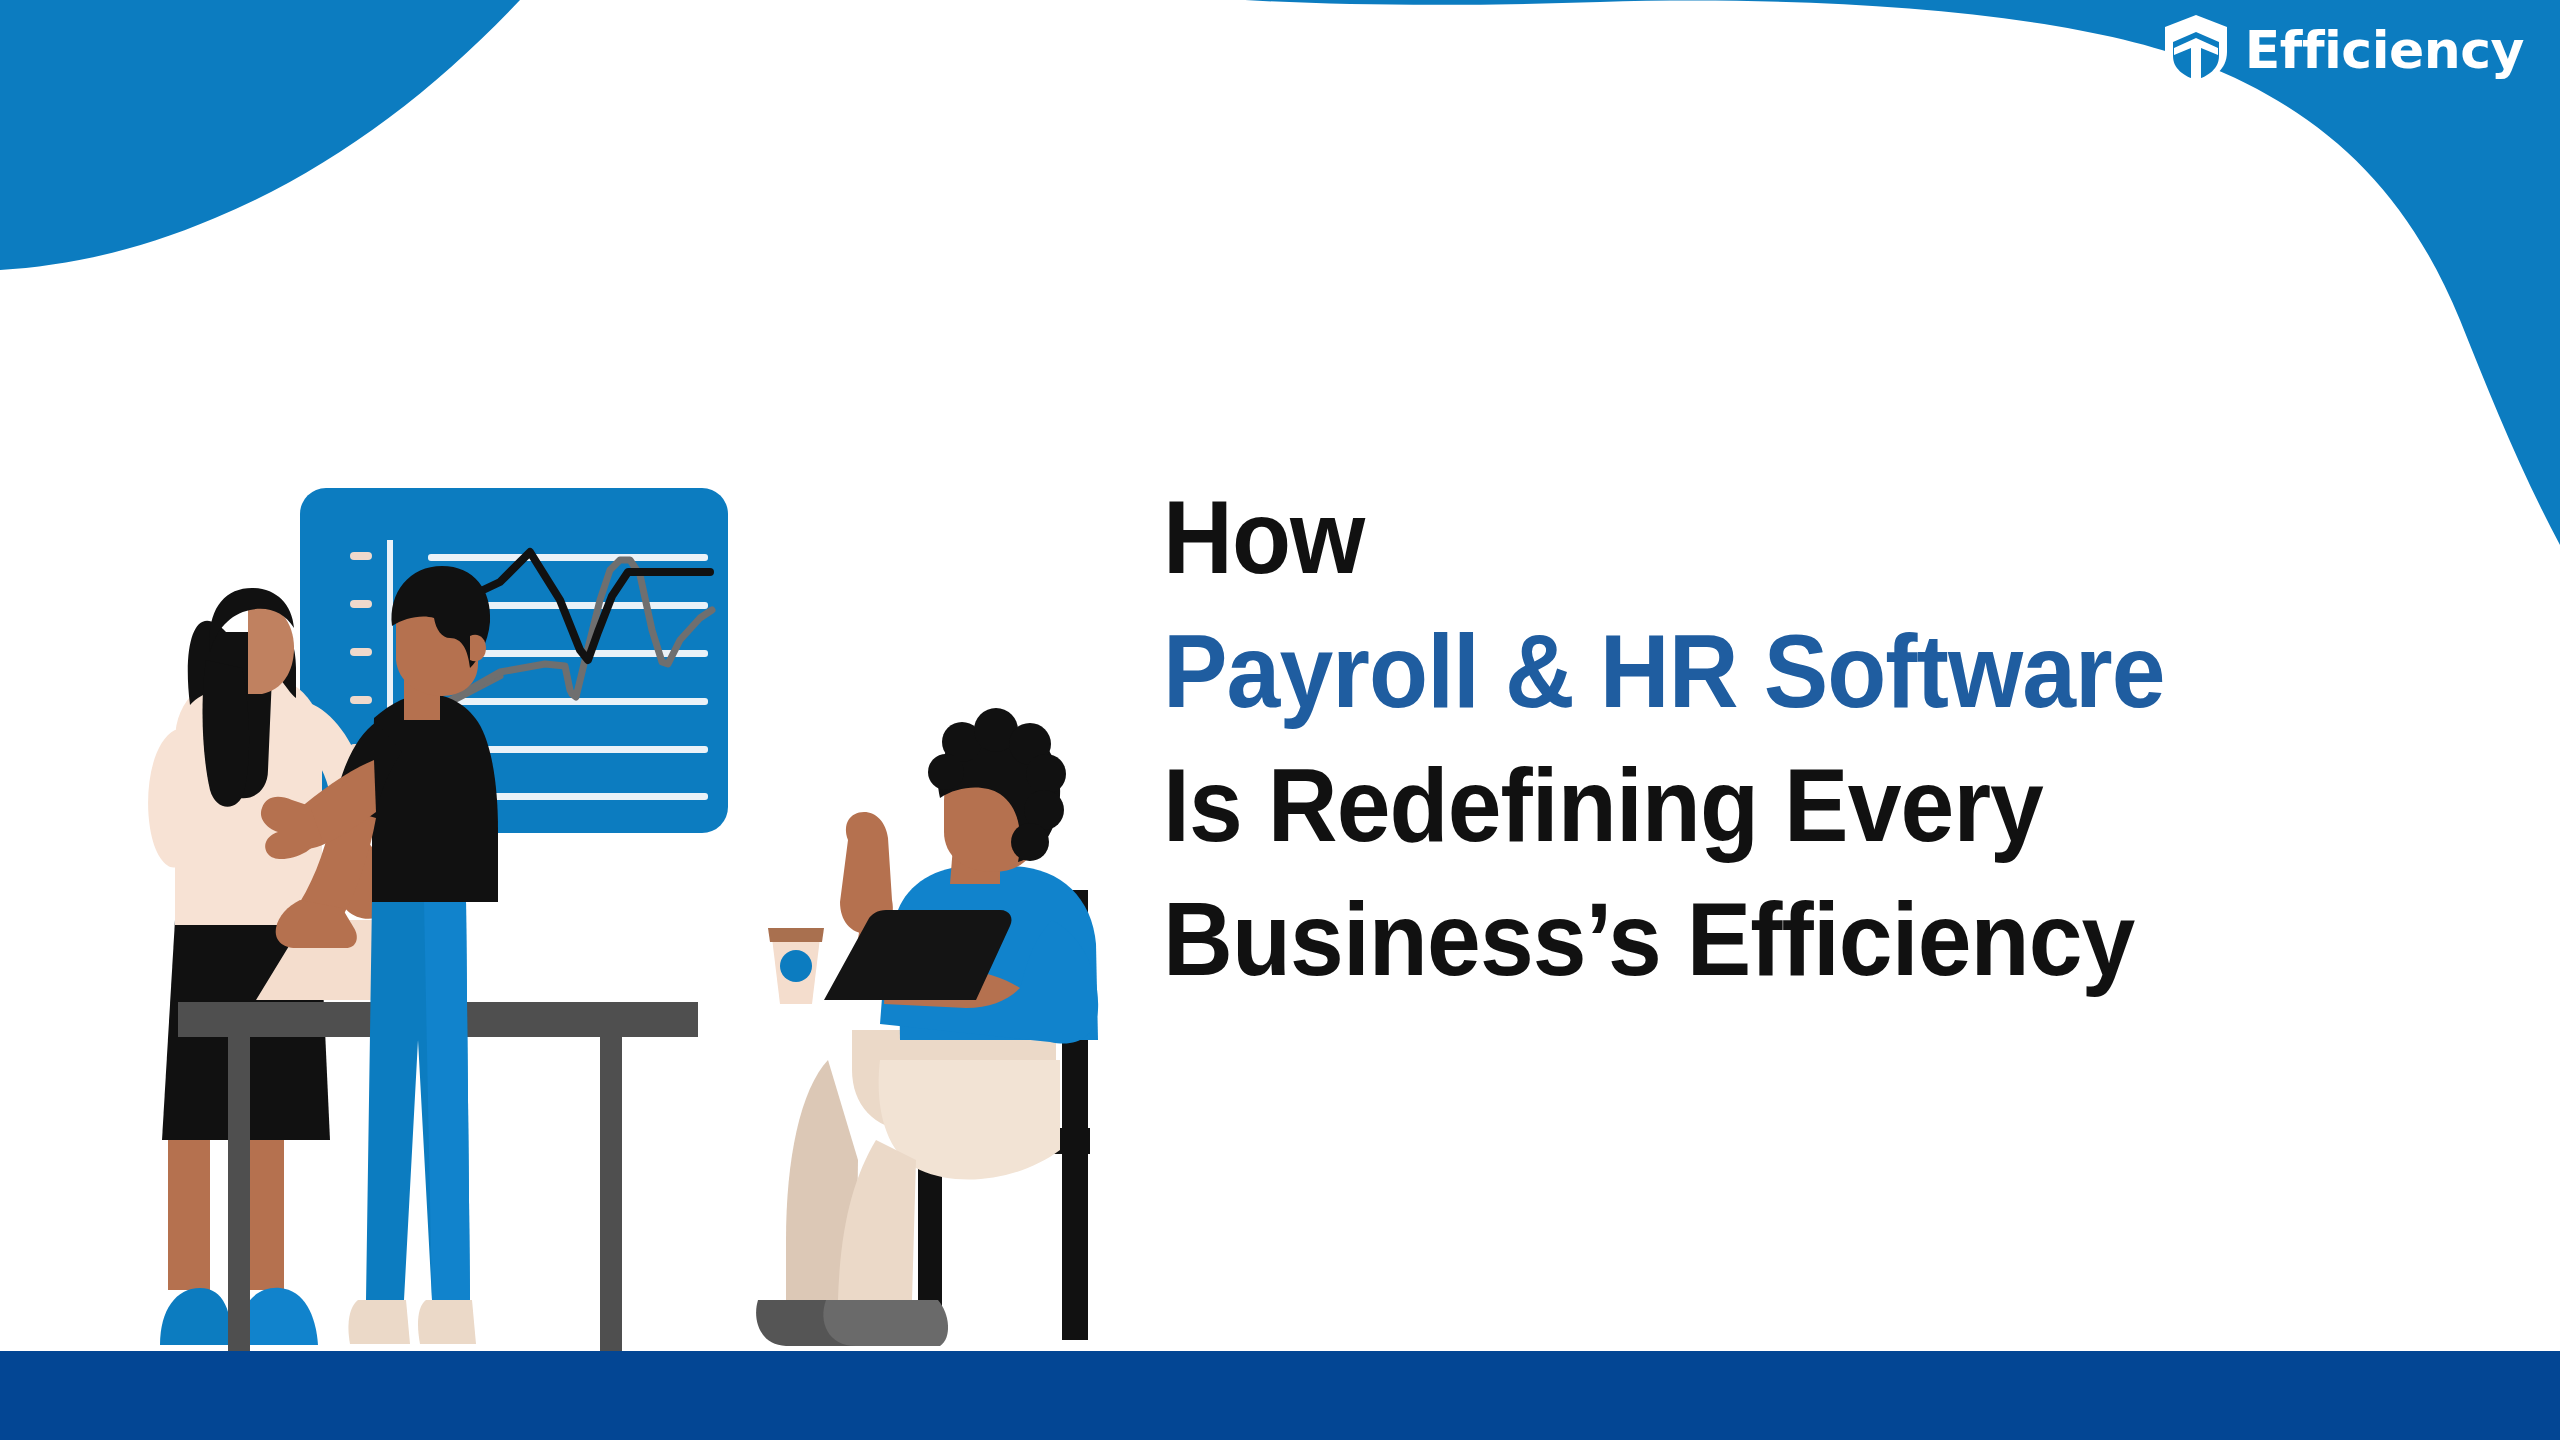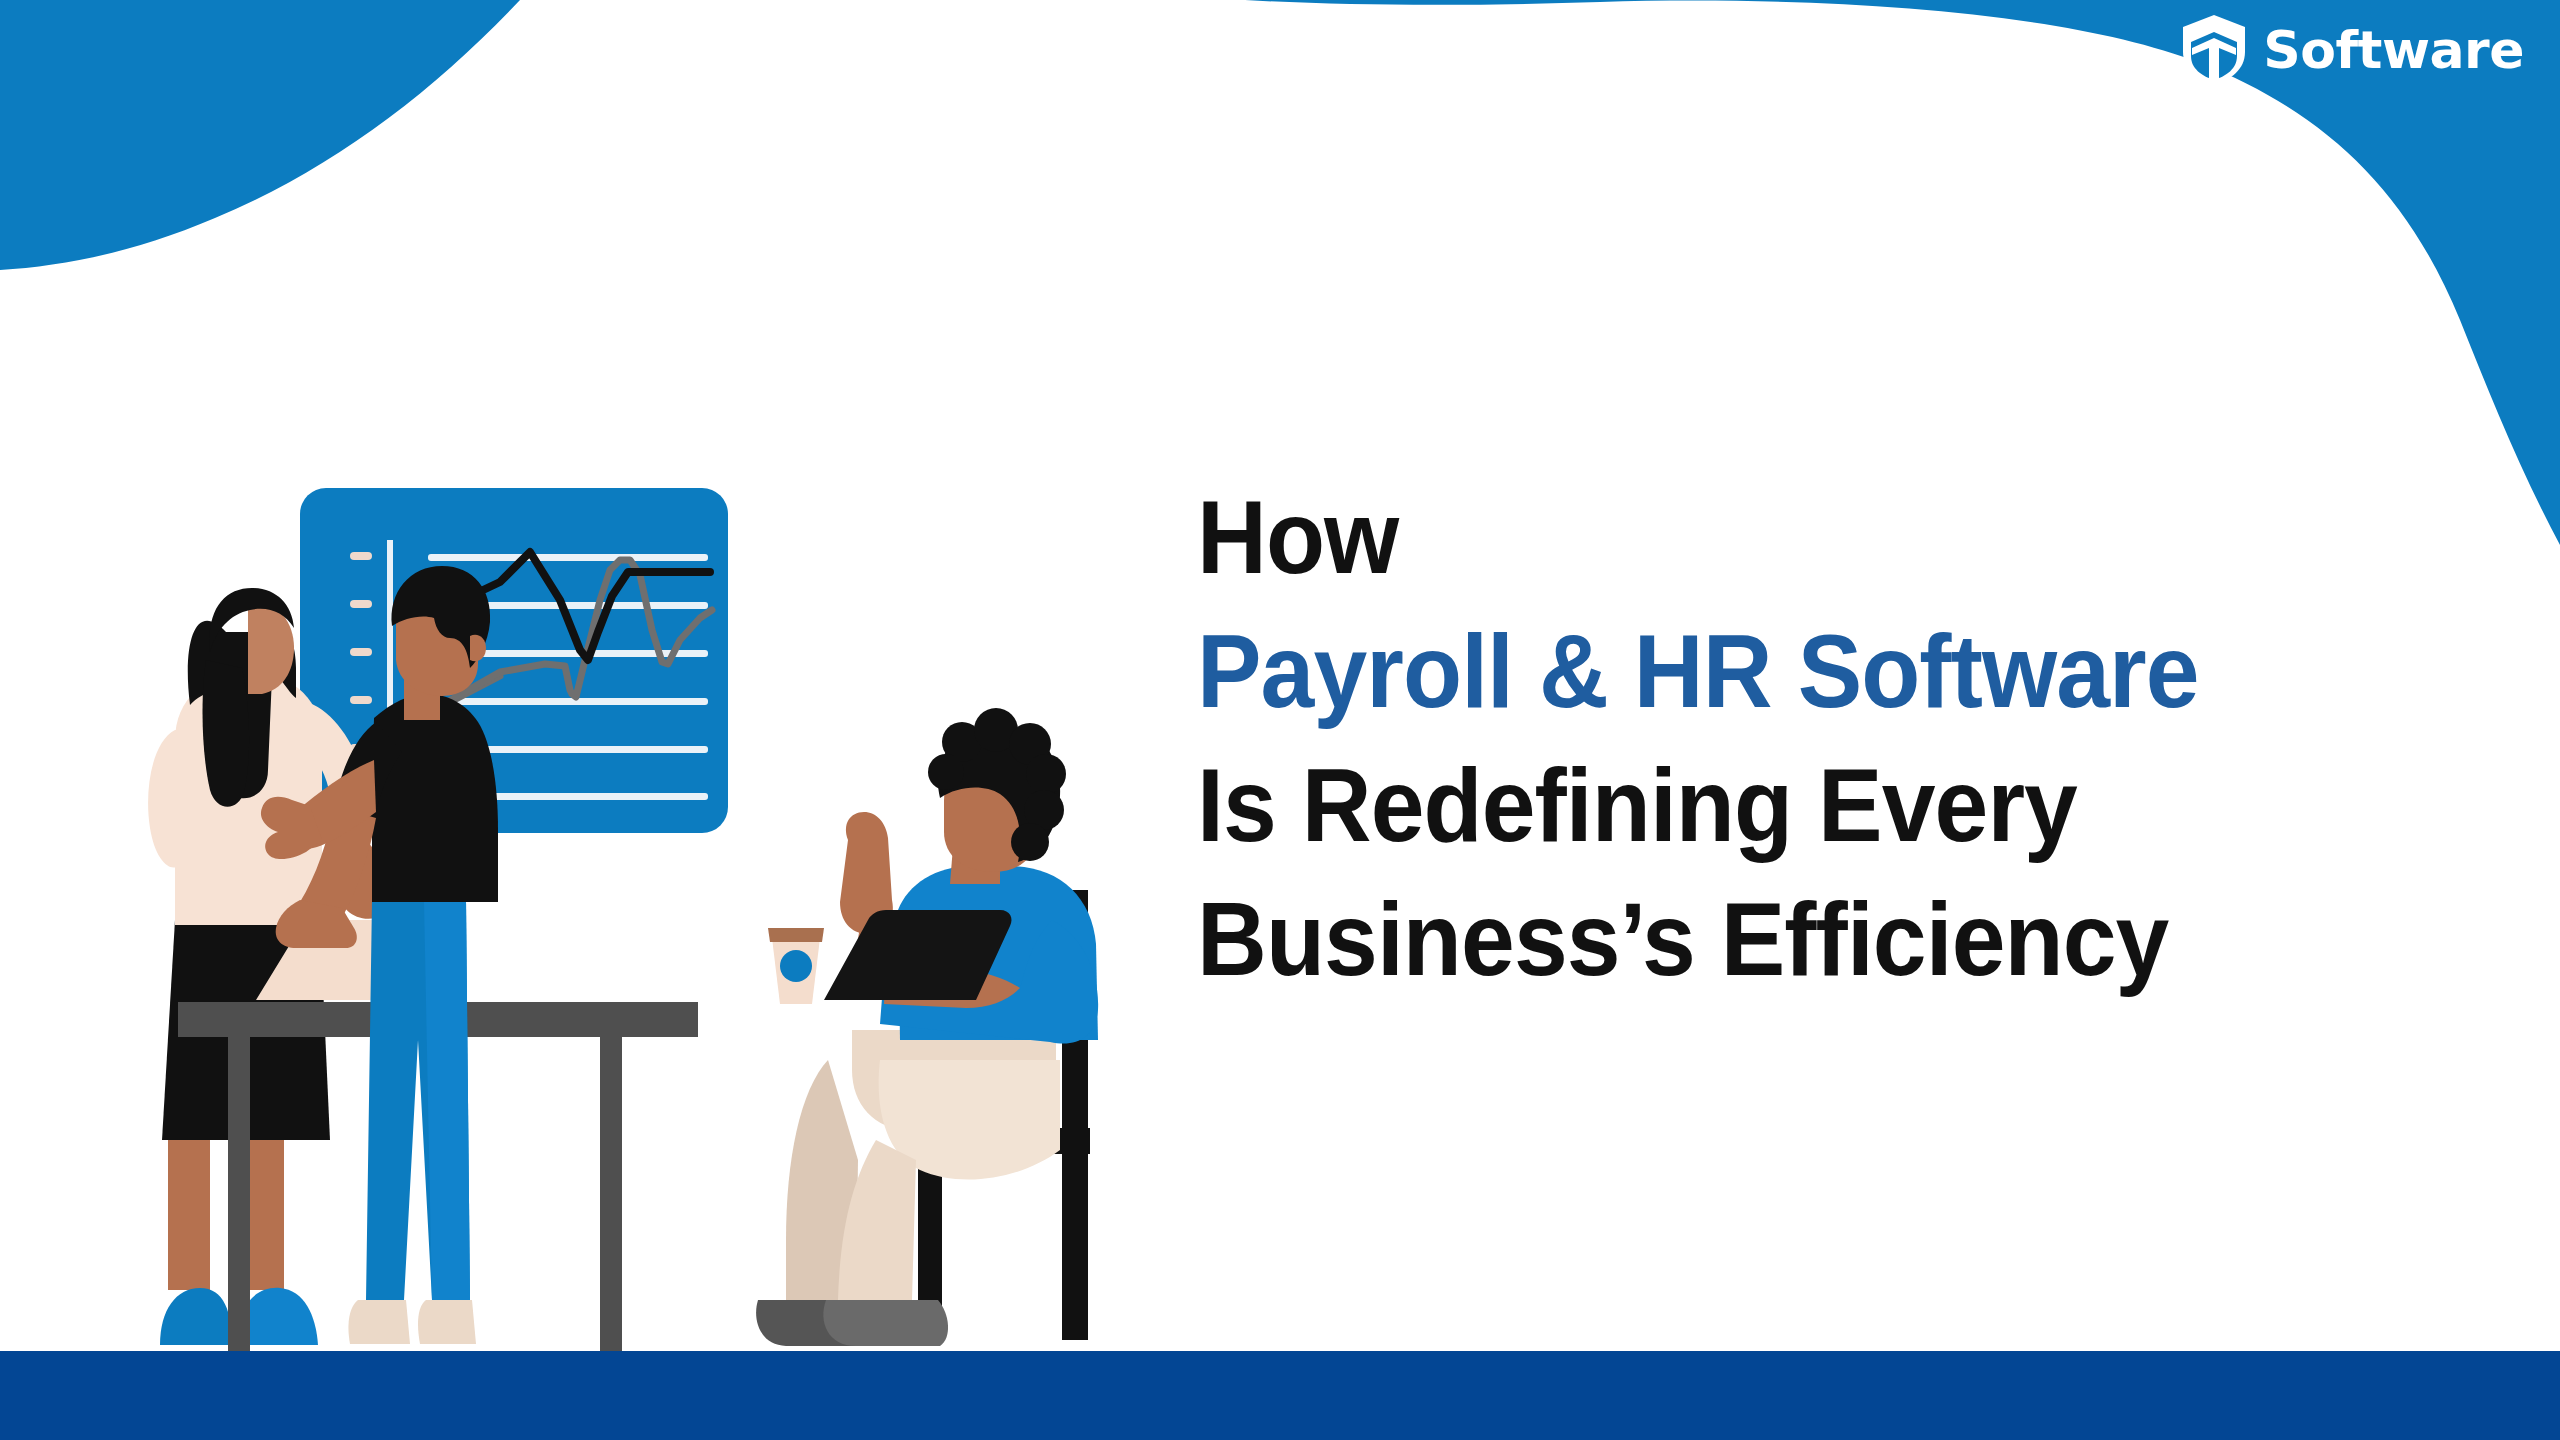--- a/index.html
+++ b/index.html
@@ -40,21 +40,21 @@
     font-size: 52px;
     font-weight: 700;
     letter-spacing: -0.5px;
     line-height: 1;
     white-space: nowrap;
     font-family: "DejaVu Sans", sans-serif;
   }
   
   .headline {
     position: absolute;
-    left: 1197px;
+    left: 1163px;
     top: 470px;
     width: 1330px;
     z-index: 5;
   }
   .headline-line {
     font-family: "Liberation Sans Narrow", "Liberation Sans", sans-serif;
     font-size: 104px;
     font-weight: 700;
     line-height: 1.29;
     letter-spacing: -1px;
@@ -253,18 +253,18 @@
     <div class="headline-line line-dark">Is Redefining Every</div>
     <div class="headline-line line-dark">Business’s Efficiency</div>
   </div>
 
   <div class="logo-wrap">
     <svg class="logo-mark" viewBox="0 0 66 72">
       <path fill="#ffffff" d="M33 1 L64 13 L64 38 C64 55 50 66 33 71 C16 66 2 55 2 38 L2 13 Z"></path>
       <path fill="#0C7CC0" d="M33 18 L56 28 L56 42 C56 55 45 62 33 66 C21 62 10 55 10 42 L10 28 Z"></path>
       <path fill="#ffffff" d="M33 24 L55 34 L55 41 L38 34 L38 67 L28 67 L28 34 L11 41 L11 34 Z"></path>
     </svg>
-    <div class="logo-text">Software</div>
+    <div class="logo-text">Efficiency</div>
   </div>
 
   <div class="bottom-bar"></div>
 
 </div>
 
 </body></html>

